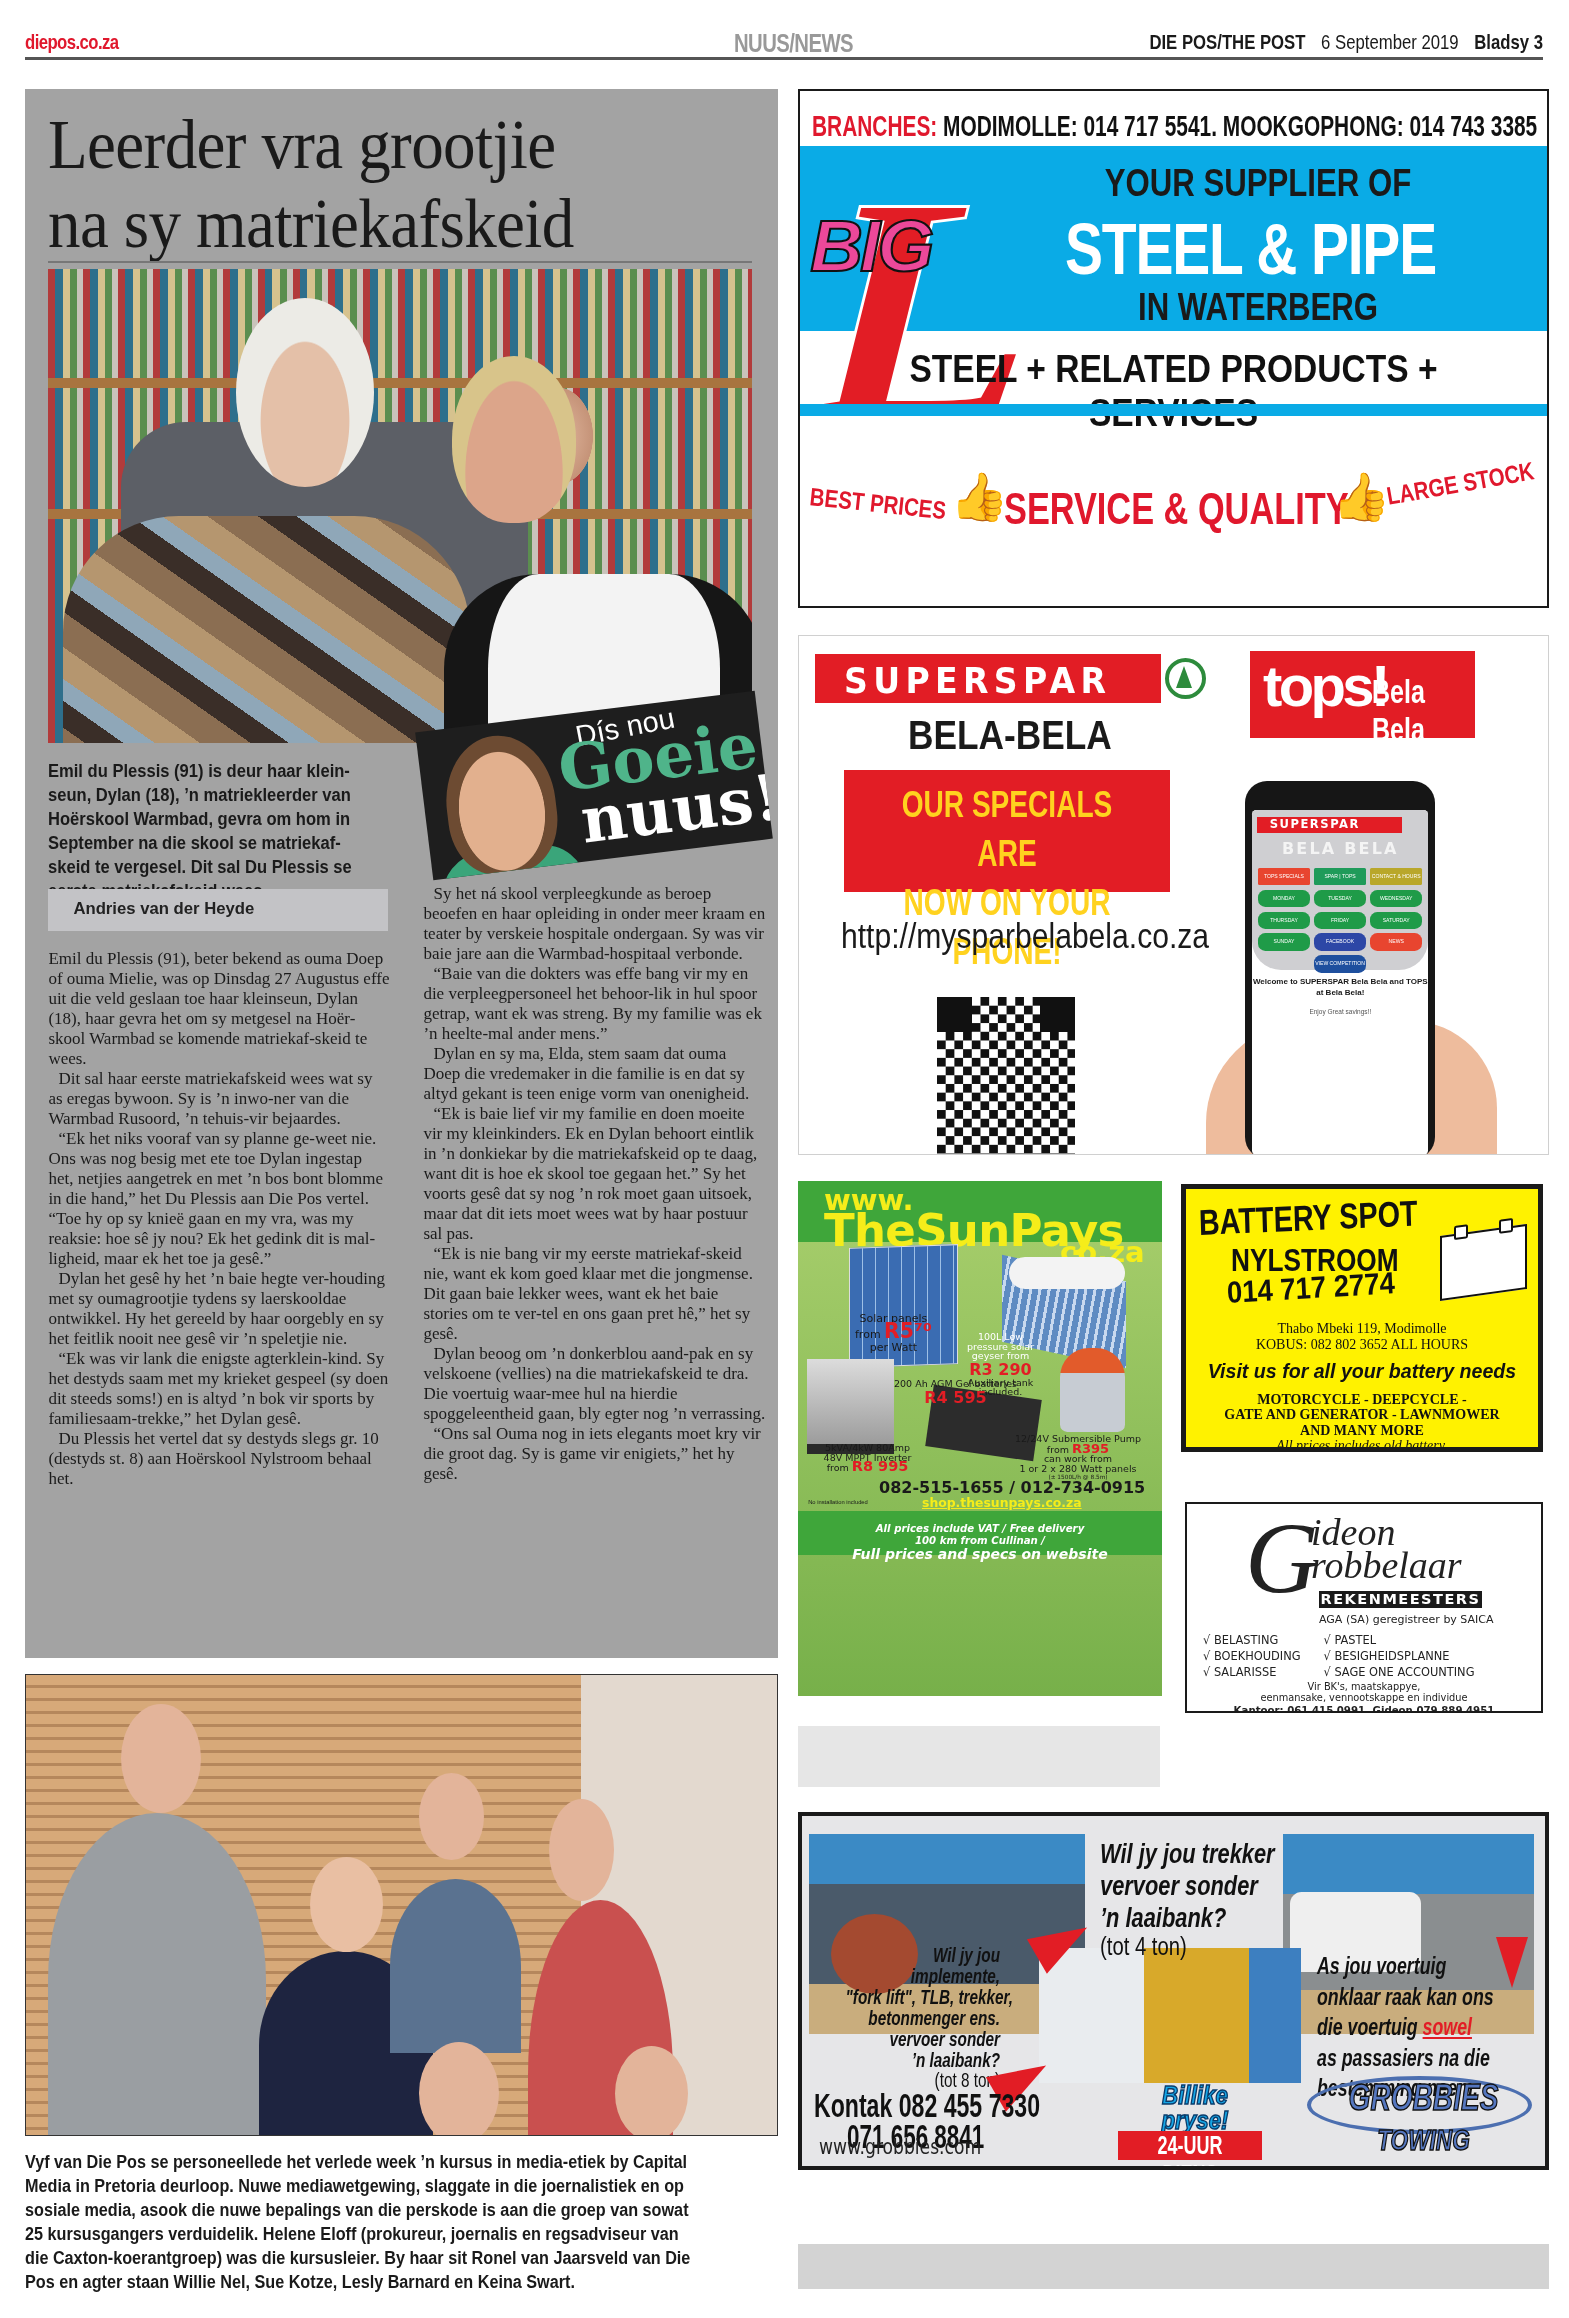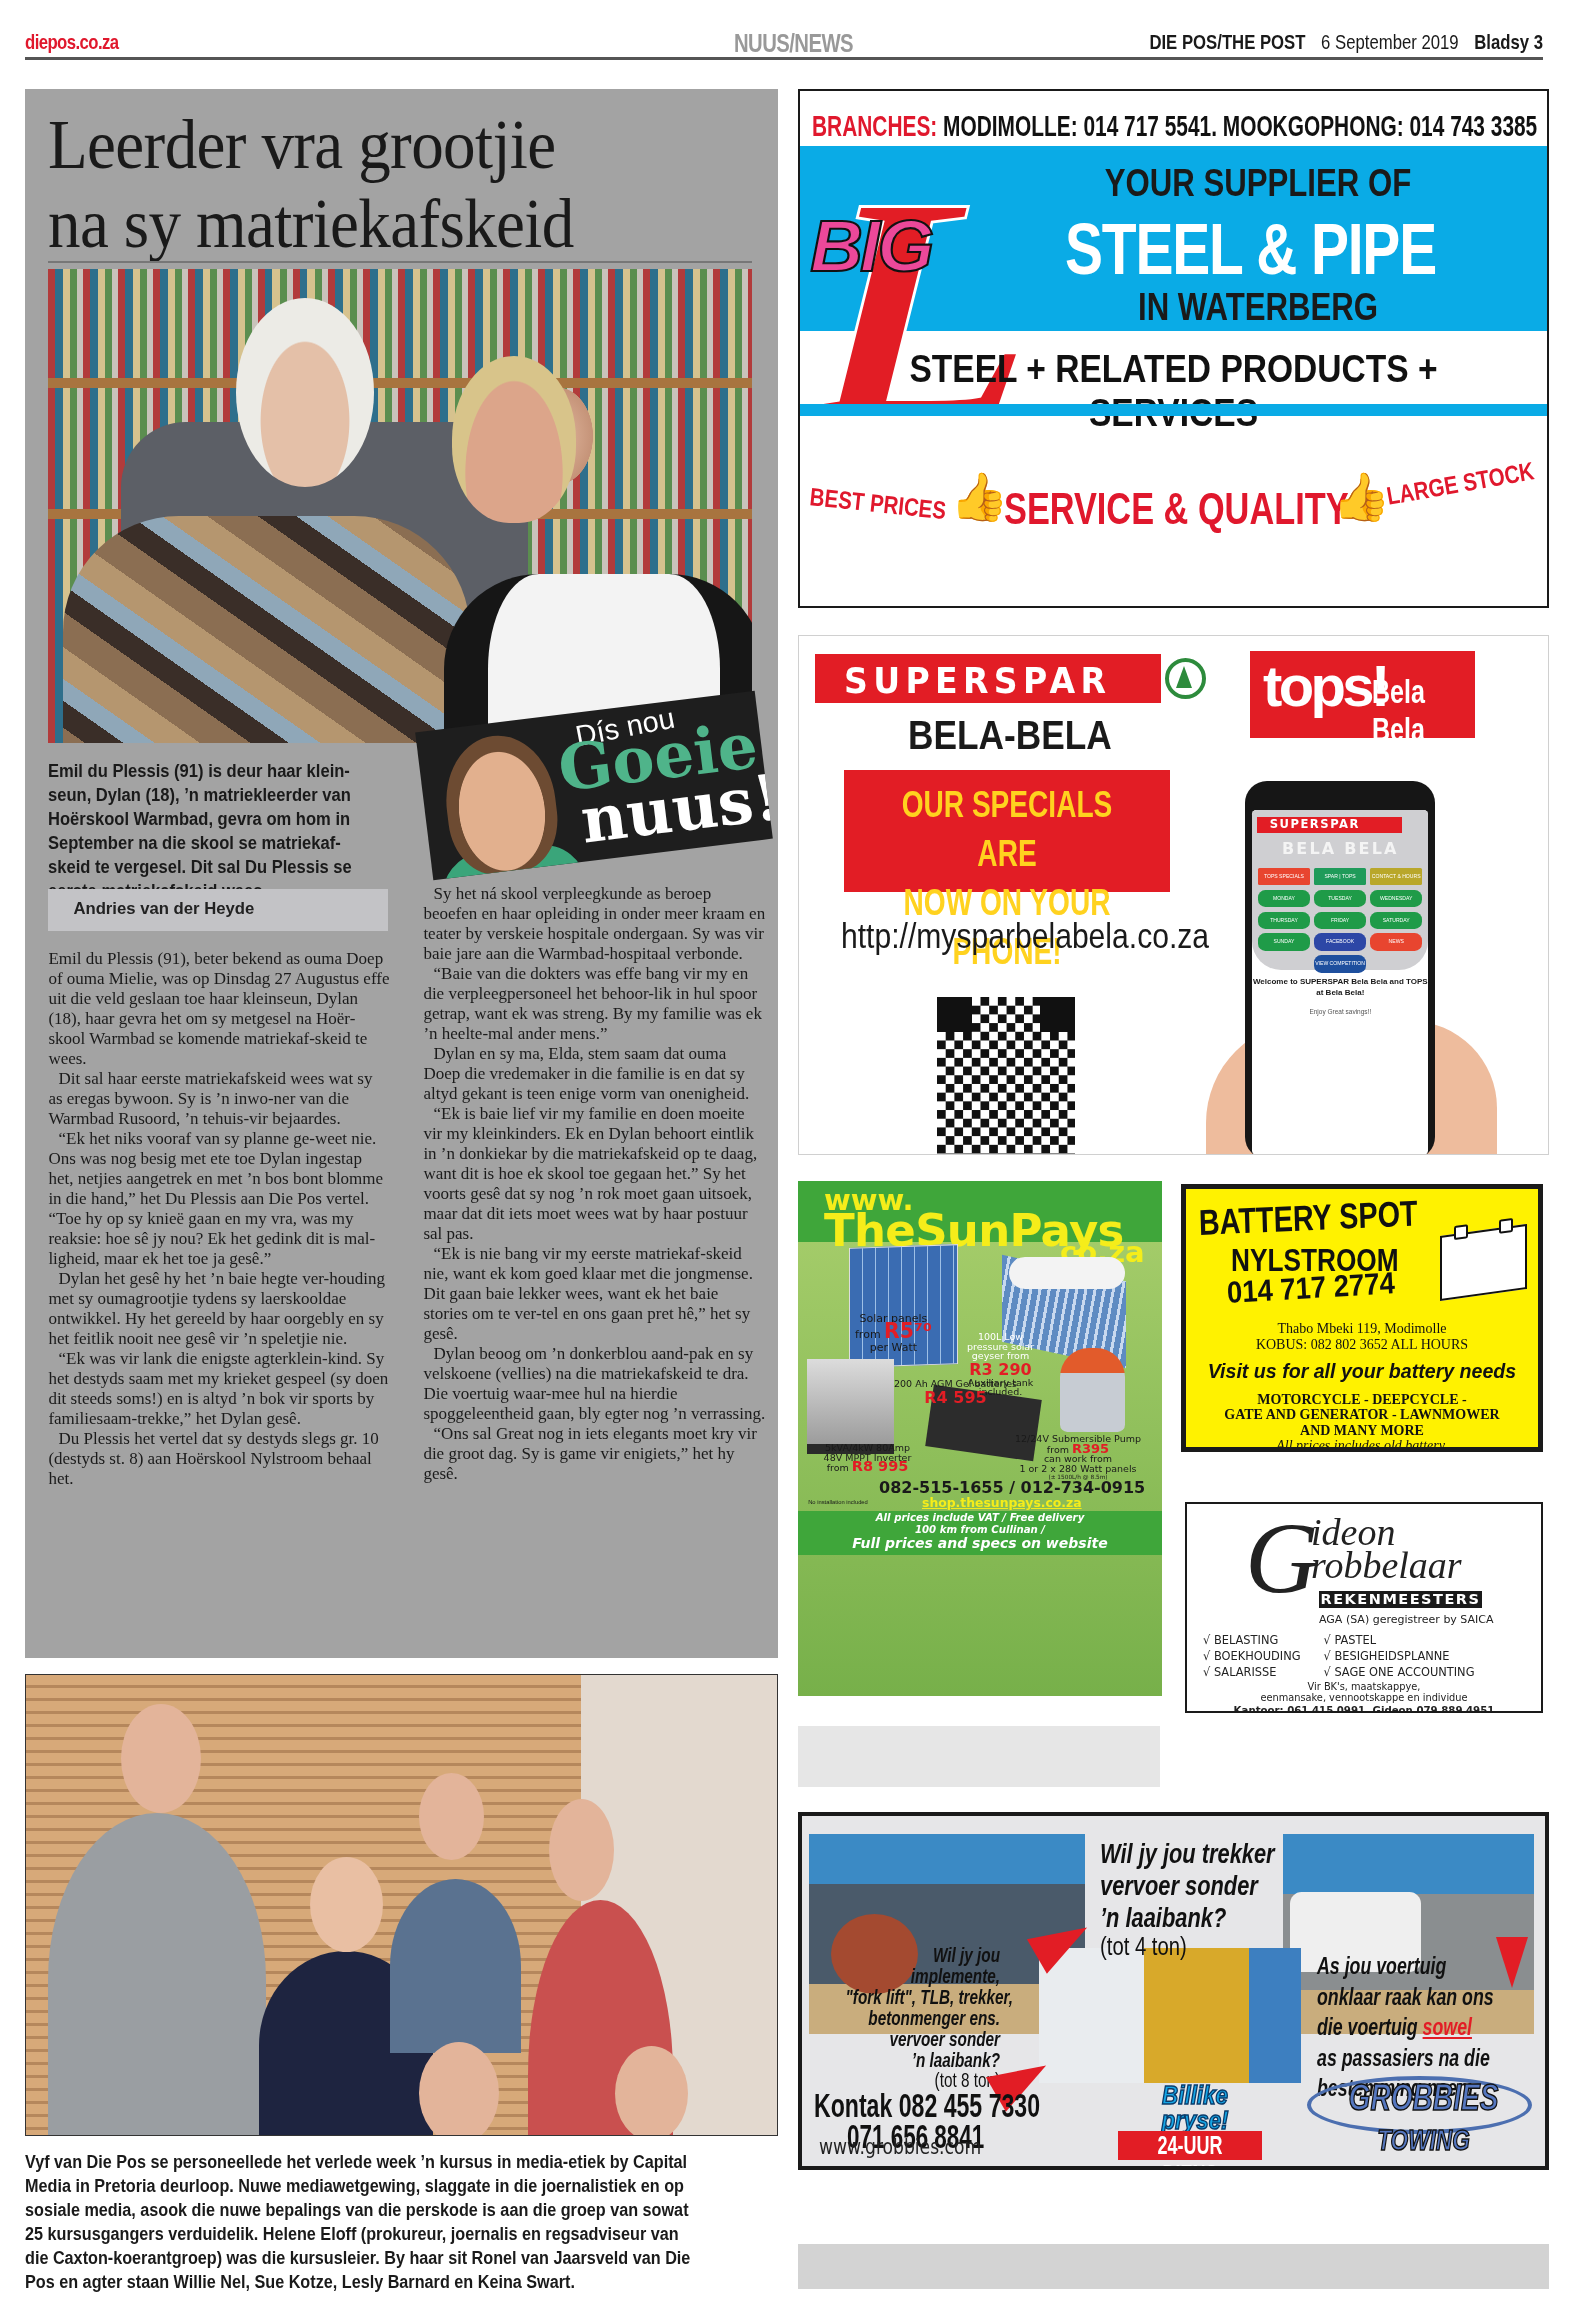--- a/index.html
+++ b/index.html
@@ -115,21 +115,21 @@
   .geyser { position: absolute; left: 204px; top: 87px; width: 124px; height: 87px; background: repeating-linear-gradient(100deg, #5d8bc2 0 5.8px, #c7d9ef 5.8px 8.7px); transform: skewY(12deg); }
   .tank { position: absolute; left: 211px; top: 76px; width: 116px; height: 32px; border-radius: 16px; background: #f3f3f3; }
   .inverter { position: absolute; left: 8.7px; top: 178px; width: 87px; height: 95px; background: linear-gradient(#dcdcdc, #9c9c9c); border-bottom: 10.2px solid #2a2a2a; }
   .batt { position: absolute; left: 131px; top: 211px; width: 109px; height: 62px; background: #2c2c2c; transform: rotate(8deg); }
   .pump { position: absolute; left: 262px; top: 167px; width: 65px; height: 84px; background: linear-gradient(#e25b2b 0 30%, #c7ccd3 30% 100%); border-radius: 29px 29px 7.3px 7.3px; }
   .sun-lbl { position: absolute; font: 9.5px/9.5px "DejaVu Sans", sans-serif; color: #1a1a1a; text-align: center; white-space: nowrap; }
   .sun-price { color: #e21d25; font-weight: bold; }
   .sun-phone { position: absolute; left: 81px; top: 297px; font: bold 16px "DejaVu Sans", sans-serif; color: #1a1a1a; white-space: nowrap; }
   .sun-shop { position: absolute; left: 124px; top: 314px; font: bold 12.4px "DejaVu Sans", sans-serif; color: #f5ed1a; text-decoration: underline; }
   .sun-noinst { position: absolute; left: 10.2px; top: 318px; font: 5.8px "Liberation Sans", sans-serif; color: #1a1a1a; }
-  .sun-bottom { position: absolute; left: 0; top: 330px; width: 100%; height: 44px; background: #3fa63a; text-align: center; color: #fff; font: italic bold 10.2px/11.6px "DejaVu Sans", sans-serif; padding-top: 1px; }
+  .sun-bottom { position: absolute; left: 0; top: 330px; width: 100%; height: 44px; background: #3fa63a; text-align: center; color: #fff; font: italic bold 10.2px/11.6px "DejaVu Sans", sans-serif; padding-top: 12px; }
   .sun-bottom .big { font-size: 14px; line-height: 16px; }
 
   
   .battery { left: 1181px; top: 1184px; width: 362px; height: 268px; background: #fff200; border: 5.8px solid #1a1a1a; overflow: hidden; }
   .bat-title { position: absolute; left: 13px; top: 13px; font: bold 36px "Liberation Sans", sans-serif; transform: scaleX(0.8) rotate(-2deg); transform-origin: left; white-space: nowrap; color: #111; }
   .bat-town { position: absolute; left: 45px; top: 54px; font: bold 30.5px "Liberation Sans", sans-serif; transform: scaleX(0.86); transform-origin: left; color: #111; }
   .bat-phone { position: absolute; left: 41px; top: 86px; font: bold 30.5px "Liberation Sans", sans-serif; transform: scaleX(0.9) rotate(-3deg); transform-origin: left; color: #111; white-space: nowrap; }
   .bat-icon { position: absolute; left: 254px; top: 41px; width: 87px; height: 65px; border: 2.2px solid #111; background: #fff; transform: skewY(-8deg); }
   .bat-icon::before, .bat-icon::after { content: ""; position: absolute; top: -10.2px; width: 10.2px; height: 10.2px; border: 2.2px solid #111; background: #fff; border-radius: 2.2px; }
   .bat-icon::before { left: 11.6px; } .bat-icon::after { right: 11.6px; }
@@ -234,21 +234,21 @@
     <p>“Ek was vir lank die enigste agterklein-kind. Sy het destyds saam met my krieket gespeel (sy doen dit steeds soms!) en is altyd ’n bok vir sports by familiesaam-trekke,” het Dylan gesê.</p>
     <p>Du Plessis het vertel dat sy destyds slegs gr. 10 (destyds st. 8) aan Hoërskool Nylstroom behaal het.</p>
   </div>
   <div class="col col-b">
     <p>Sy het ná skool verpleegkunde as beroep beoefen en haar opleiding in onder meer kraam en teater by verskeie hospitale ondergaan. Sy was vir baie jare aan die Warmbad-hospitaal verbonde.</p>
     <p>“Baie van die dokters was effe bang vir my en die verpleegpersoneel het behoor-lik in hul spoor getrap, want ek was streng. By my familie was ek ’n heelte-mal ander mens.”</p>
     <p>Dylan en sy ma, Elda, stem saam dat ouma Doep die vredemaker in die familie is en dat sy altyd gekant is teen enige vorm van onenigheid.</p>
     <p>“Ek is baie lief vir my familie en doen moeite vir my kleinkinders. Ek en Dylan behoort eintlik in ’n donkiekar by die matriekafskeid op te daag, want dit is hoe ek skool toe gegaan het.” Sy het voorts gesê dat sy nog ’n rok moet gaan uitsoek, maar dat dit iets moet wees wat by haar postuur sal pas.</p>
     <p>“Ek is nie bang vir my eerste matriekaf-skeid nie, want ek kom goed klaar met die jongmense. Dit gaan baie lekker wees, want ek het baie stories om te ver-tel en ons gaan pret hê,” het sy gesê.</p>
     <p>Dylan beoog om ’n donkerblou aand-pak en sy velskoene (vellies) na die matriekafskeid te dra. Die voertuig waar-mee hul na hierdie spoggeleentheid gaan, bly egter nog ’n verrassing.</p>
-    <p>“Ons sal Great nog in iets elegants moet kry vir die groot dag. Sy is game vir enigiets,” het hy gesê.</p>
+    <p>“Ons sal Ouma nog in iets elegants moet kry vir die groot dag. Sy is game vir enigiets,” het hy gesê.</p>
   </div>
 </article>
 
 <div class="abs photo2">
   <div class="wall"></div>
   <div class="p2-person" style="left:22px;top:138px;width:218px;height:334px;background:#9a9ea2"></div>
   <div class="p2-head" style="left:95px;top:29px;width:80px;height:109px"></div>
   <div class="p2-person" style="left:233px;top:276px;width:174px;height:189px;background:#1e2440"></div>
   <div class="p2-head" style="left:284px;top:182px;width:73px;height:95px;background:#e9bfa3"></div>
   <div class="p2-person" style="left:364px;top:204px;width:131px;height:174px;background:#5a7290"></div>

